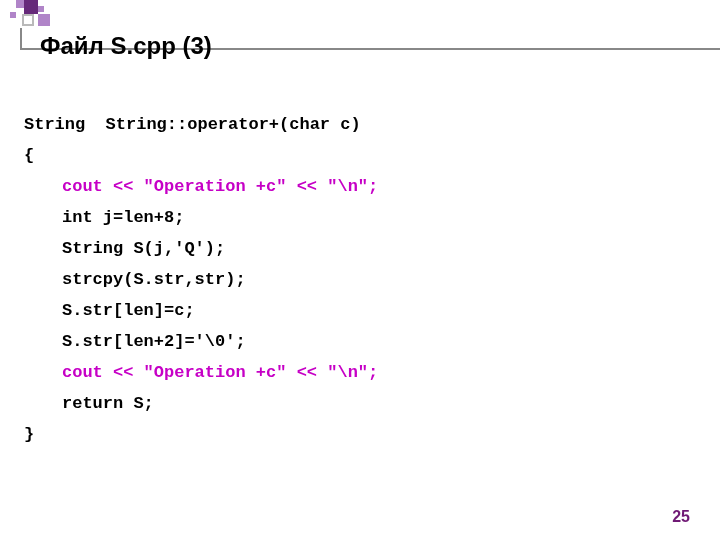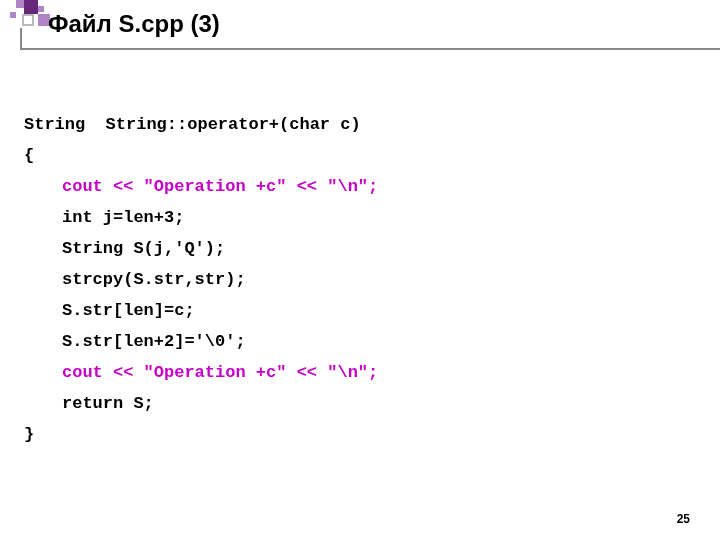--- a/index.html
+++ b/index.html
@@ -18,49 +18,48 @@
     left: 0;
     width: 720px;
     height: 50px;
   }
   .sq {
     position: absolute;
     box-sizing: border-box;
   }
   .title {
     position: absolute;
-    top: 10px;
+    top: 32px;
     left: 40px;
     font-size: 24px;
     font-weight: bold;
     color: #000;
     letter-spacing: 0px;
-    margin-left: 8px;
   }
   .code {
     position: absolute;
     top: 78px;
     left: 24px;
     font-family: "Courier New", Courier, monospace;
     font-size: 17px;
     line-height: 31px;
     font-weight: bold;
     color: #000;
     white-space: pre;
   }
   .magenta { color: #c600c6; }
   .indent1 { padding-left: 38px; display: inline-block; }
   .pagenum {
     position: absolute;
     right: 30px;
     bottom: 14px;
     font-family: Arial, sans-serif;
-    font-size: 12px;
+    font-size: 16px;
     font-weight: bold;
-    color: #000000;
+    color: #701a75;
   }
 </style>
 </head>
 <body>
 
 <div class="decoration">
 
   <span class="sq" style="left:16px; top:0px;  width:8px;  height:8px;  background:#b084c8;"></span>
   <span class="sq" style="left:24px; top:0px;  width:14px; height:14px; background:#66297a;"></span>
   <span class="sq" style="left:38px; top:6px;  width:6px;  height:6px;  background:#b084c8;"></span>
@@ -71,21 +70,21 @@
   <span class="sq" style="left:20px; top:48px; width:700px; height:2px; background:#888;"></span>
   <span class="sq" style="left:20px; top:28px; width:2px;  height:20px; background:#888;"></span>
 </div>
 
 <div class="title">Файл S.cpp (3)</div>
 
 <div class="code">
 <span>String  String::operator+(char c)</span>
 <span>{</span>
 <span class="indent1 magenta">cout &lt;&lt; "Operation +c" &lt;&lt; "\n";</span>
-<span class="indent1">int j=len+3;</span>
+<span class="indent1">int j=len+8;</span>
 <span class="indent1">String S(j,'Q');</span>
 <span class="indent1">strcpy(S.str,str);</span>
 <span class="indent1">S.str[len]=c;</span>
 <span class="indent1">S.str[len+2]='\0';</span>
 <span class="indent1 magenta">cout &lt;&lt; "Operation +c" &lt;&lt; "\n";</span>
 <span class="indent1">return S;</span>
 <span>}</span>
 </div>
 
 <div class="pagenum">25</div>

